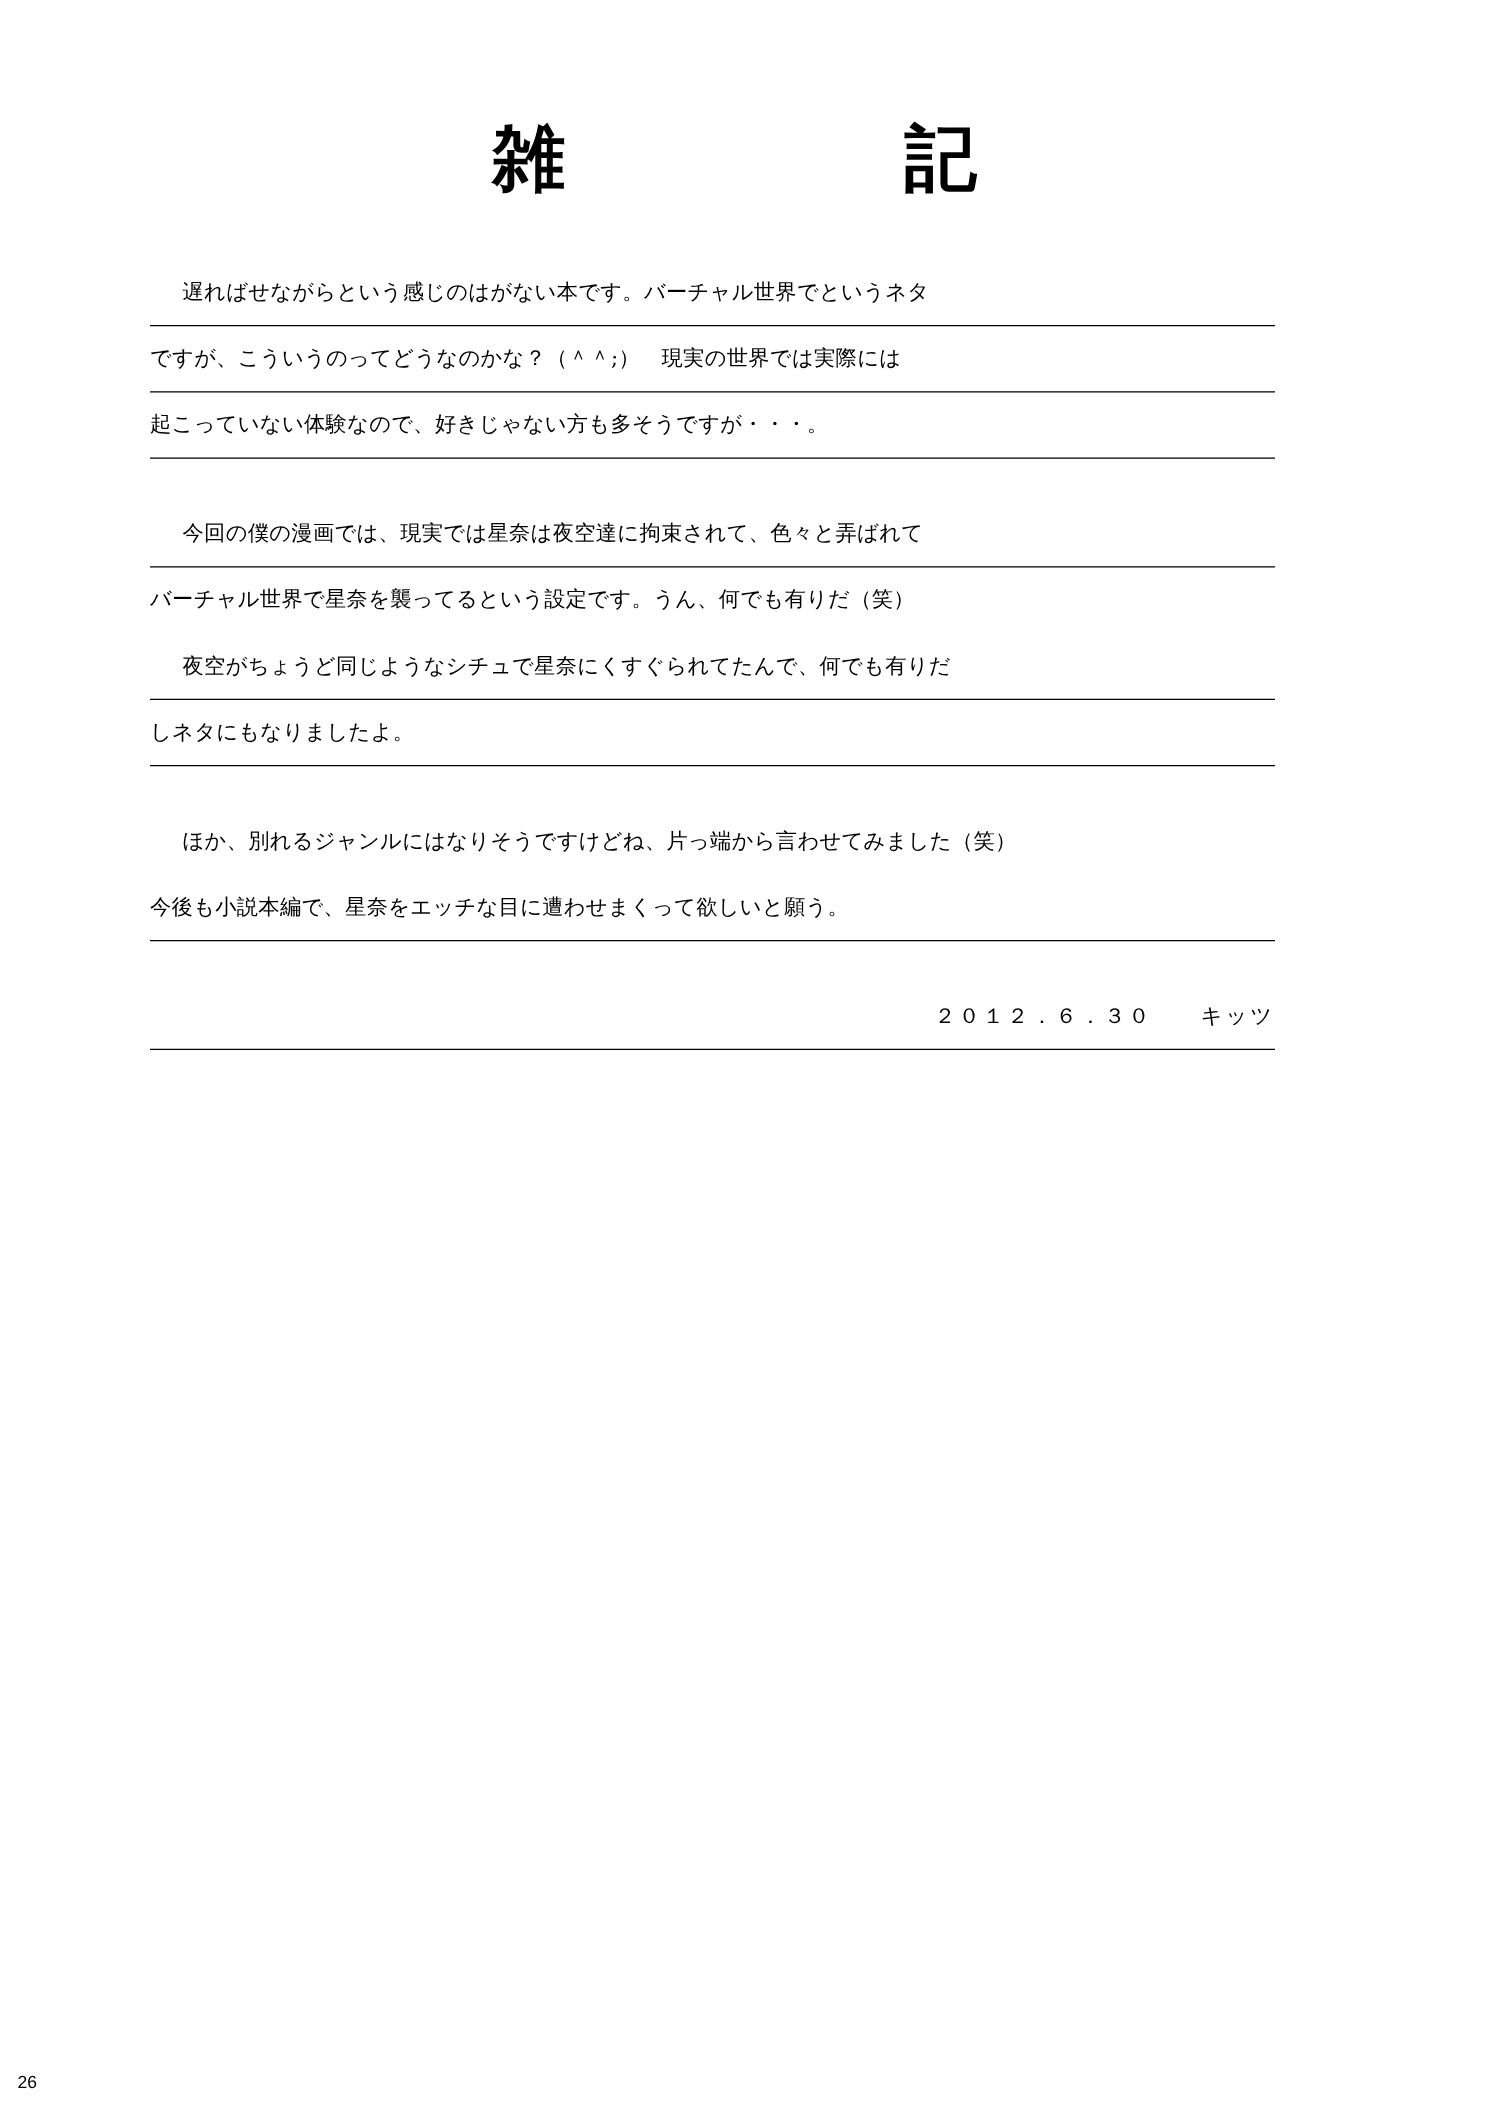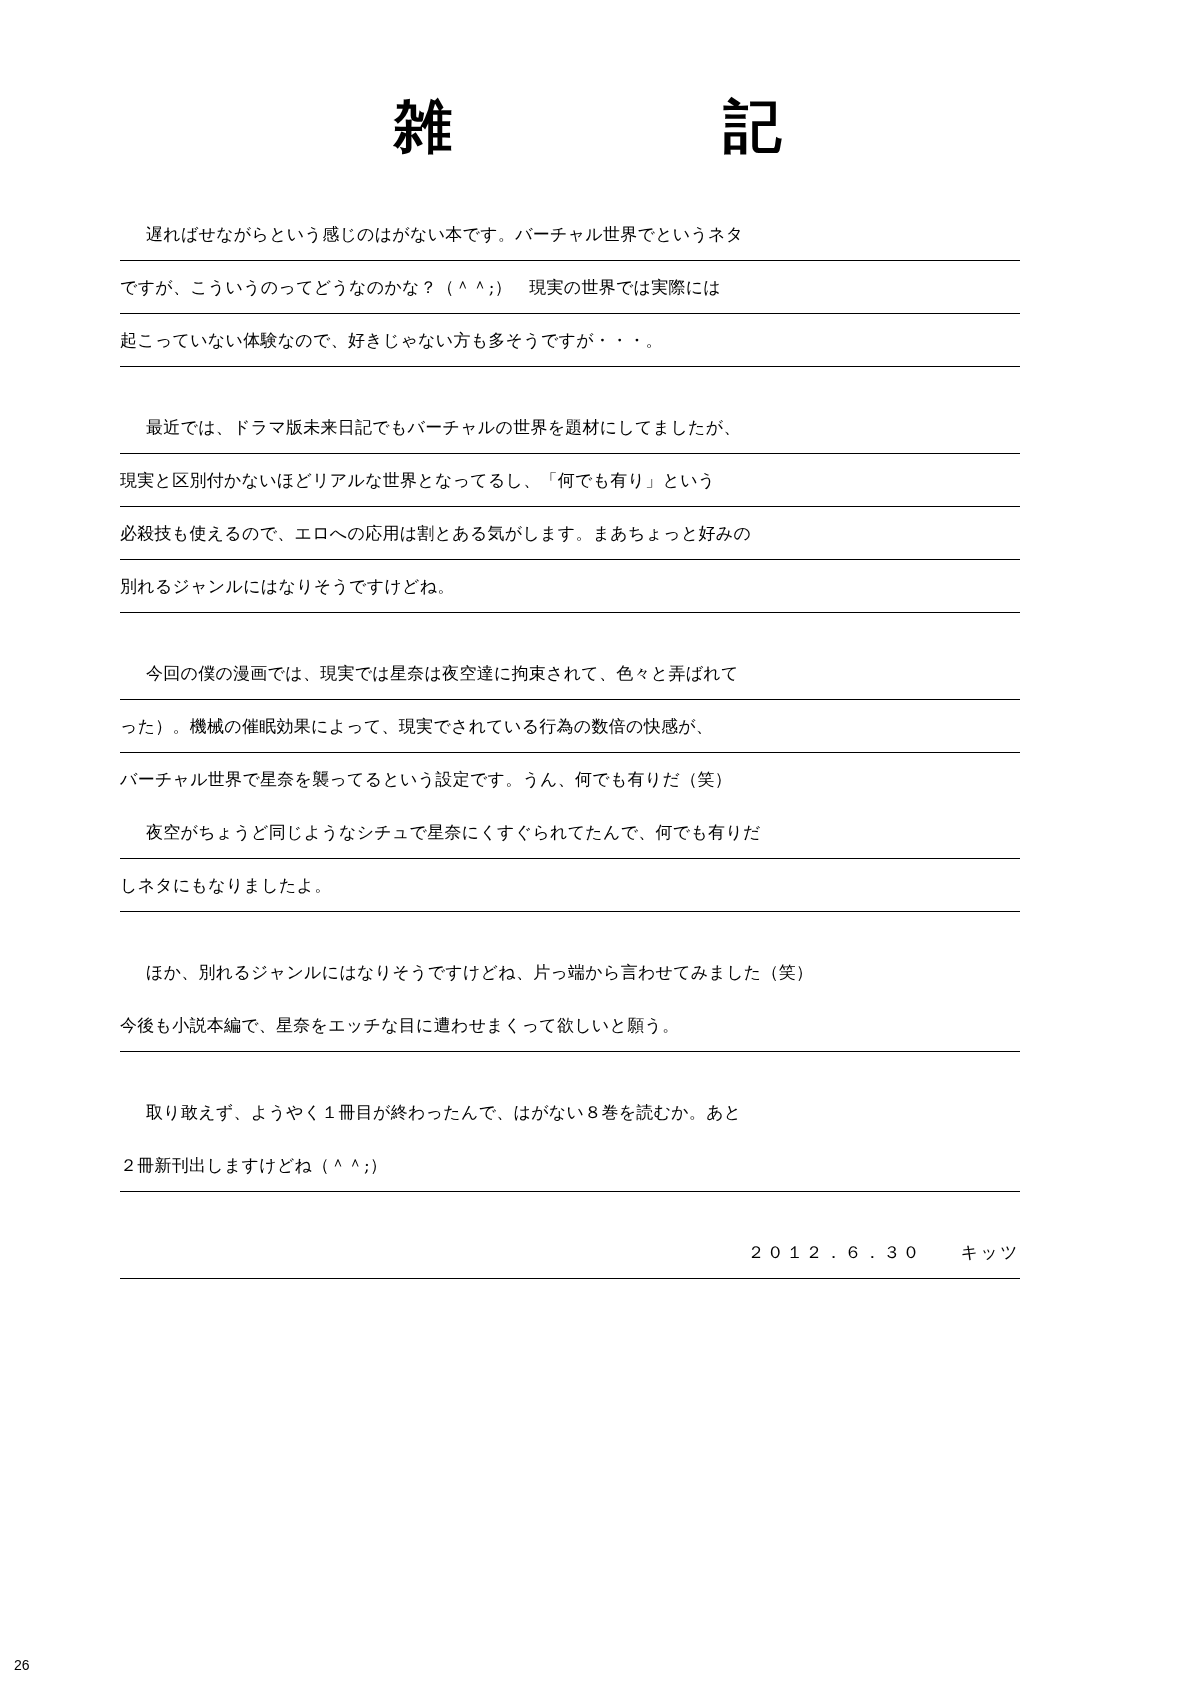--- a/index.html
+++ b/index.html
@@ -84,44 +84,33 @@
   <div class="title">雑　　　記</div>
 
   <div class="body">
 
     <div class="para">
       <div class="line indent">遅ればせながらという感じのはがない本です。バーチャル世界でというネタ</div>
       <div class="line">ですが、こういうのってどうなのかな？（＾＾;）　現実の世界では実際には</div>
       <div class="line">起こっていない体験なので、好きじゃない方も多そうですが・・・。</div>
     </div>
 
-    <div class="para">
-      <div class="line indent">最近では、ドラマ版未来日記でもバーチャルの世界を題材にしてましたが、</div>
-      <div class="line">現実と区別付かないほどリアルな世界となってるし、「何でも有り」という</div>
-      <div class="line">必殺技も使えるので、エロへの応用は割とある気がします。まあちょっと好みの</div>
-      <div class="line">別れるジャンルにはなりそうですけどね。</div>
-    </div>
 
     <div class="para">
       <div class="line indent">今回の僕の漫画では、現実では星奈は夜空達に拘束されて、色々と弄ばれて</div>
-      <div class="line">った）。機械の催眠効果によって、現実でされている行為の数倍の快感が、</div>
       <div class="line blank">バーチャル世界で星奈を襲ってるという設定です。うん、何でも有りだ（笑）</div>
       <div class="line indent">夜空がちょうど同じようなシチュで星奈にくすぐられてたんで、何でも有りだ</div>
       <div class="line">しネタにもなりましたよ。</div>
     </div>
 
     <div class="para">
       <div class="line indent blank">ほか、別れるジャンルにはなりそうですけどね、片っ端から言わせてみました（笑）</div>
       <div class="line">今後も小説本編で、星奈をエッチな目に遭わせまくって欲しいと願う。</div>
     </div>
 
-    <div class="para">
-      <div class="line indent blank">取り敢えず、ようやく１冊目が終わったんで、はがない８巻を読むか。あと</div>
-      <div class="line">２冊新刊出しますけどね（＾＾;）</div>
-    </div>
 
     <div class="para">
       <div class="line rightish">２０１２．６．３０　　キッツ</div>
     </div>
 
   </div>
 
   <div class="page-number">26</div>
 
 </div>

